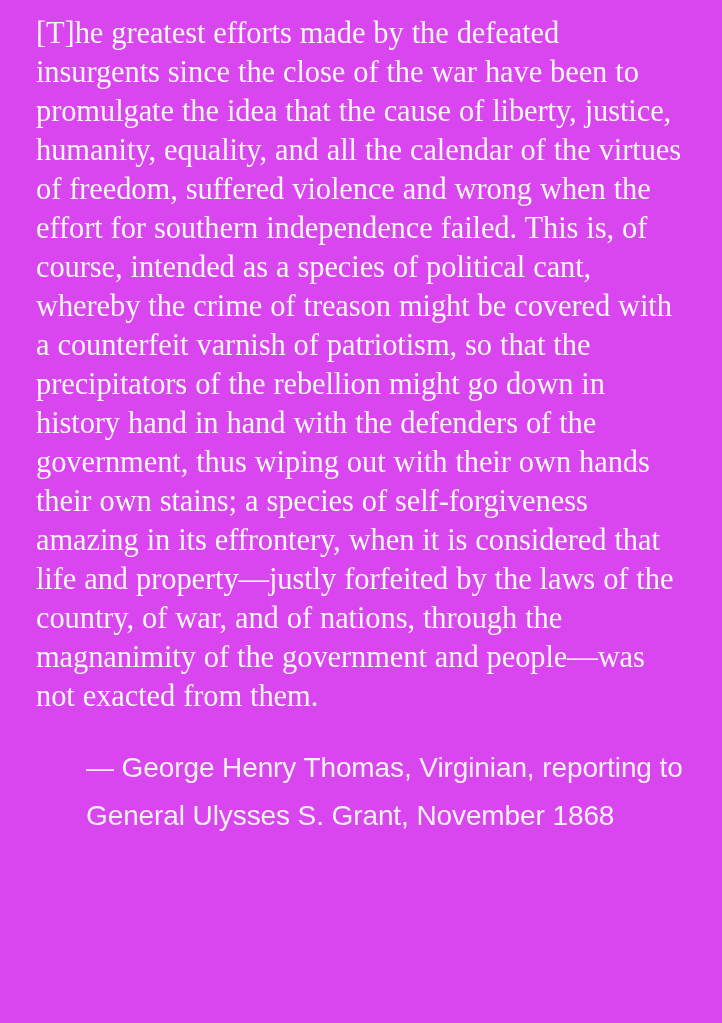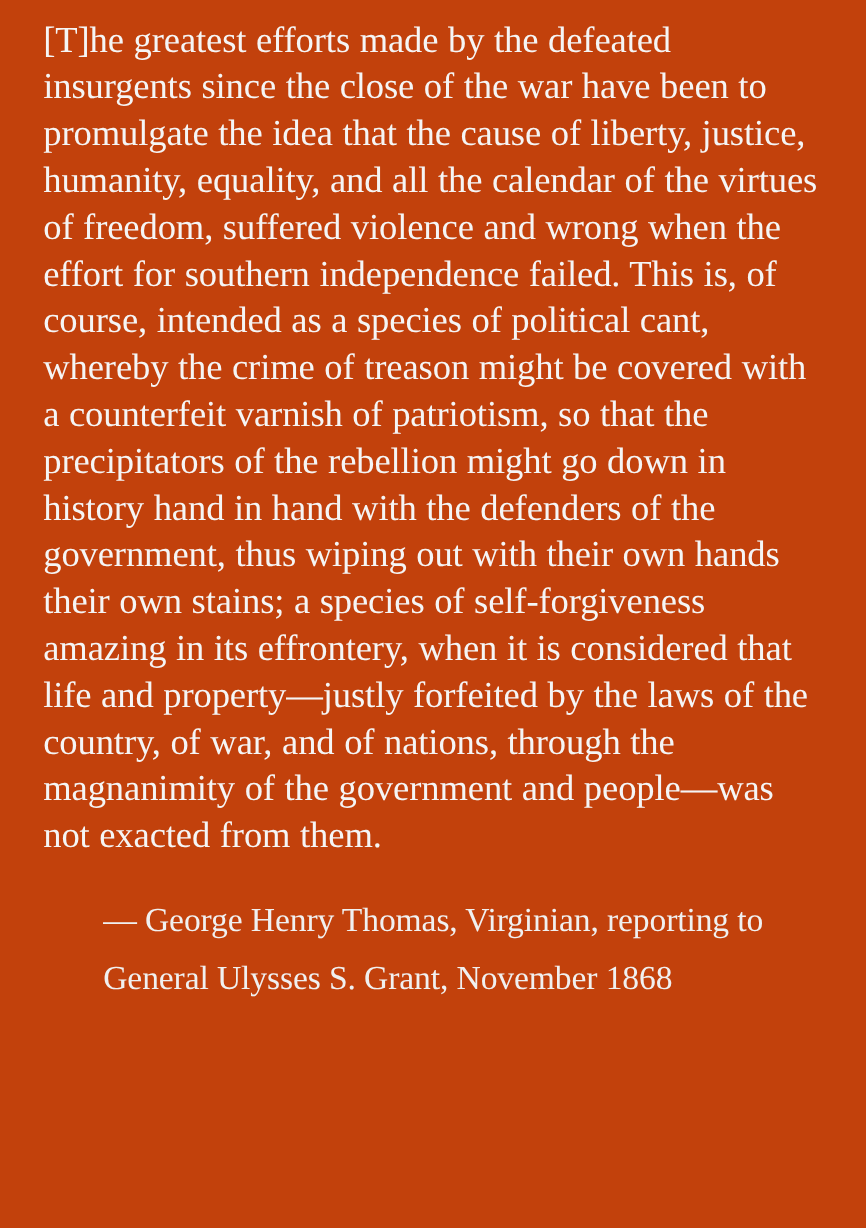--- a/index.html
+++ b/index.html
@@ -11,37 +11,37 @@
     width: 722px;
     height: 1023px;
     overflow: hidden;
     font-family: "Liberation Serif", serif;
     color: #f2f2f2;
   }
   .page {
     box-sizing: border-box;
     width: 722px;
     height: 1023px;
-    background: #c2410c;
+    background: #d946ef;
     padding: 14px 36px 0 36px;
   }
   .quote-body {
     font-family: "Liberation Serif", serif;
     font-size: 30.5px;
     line-height: 39px;
     color: #f5f5f5;
     letter-spacing: -0.1px;
     text-align: left;
     margin: 0;
     padding: 0;
     word-spacing: 0.5px;
   }
   .attribution {
     padding-left: 50px;
-    font-family: Liberation Serif, serif;
+    font-family: Liberation Sans, sans-serif;
     font-size: 28px;
     line-height: 48px;
     color: #f0f0f0;
     letter-spacing: -0.1px;
   }
 </style>
 </head>
 <body>
 
 <div class="page">

